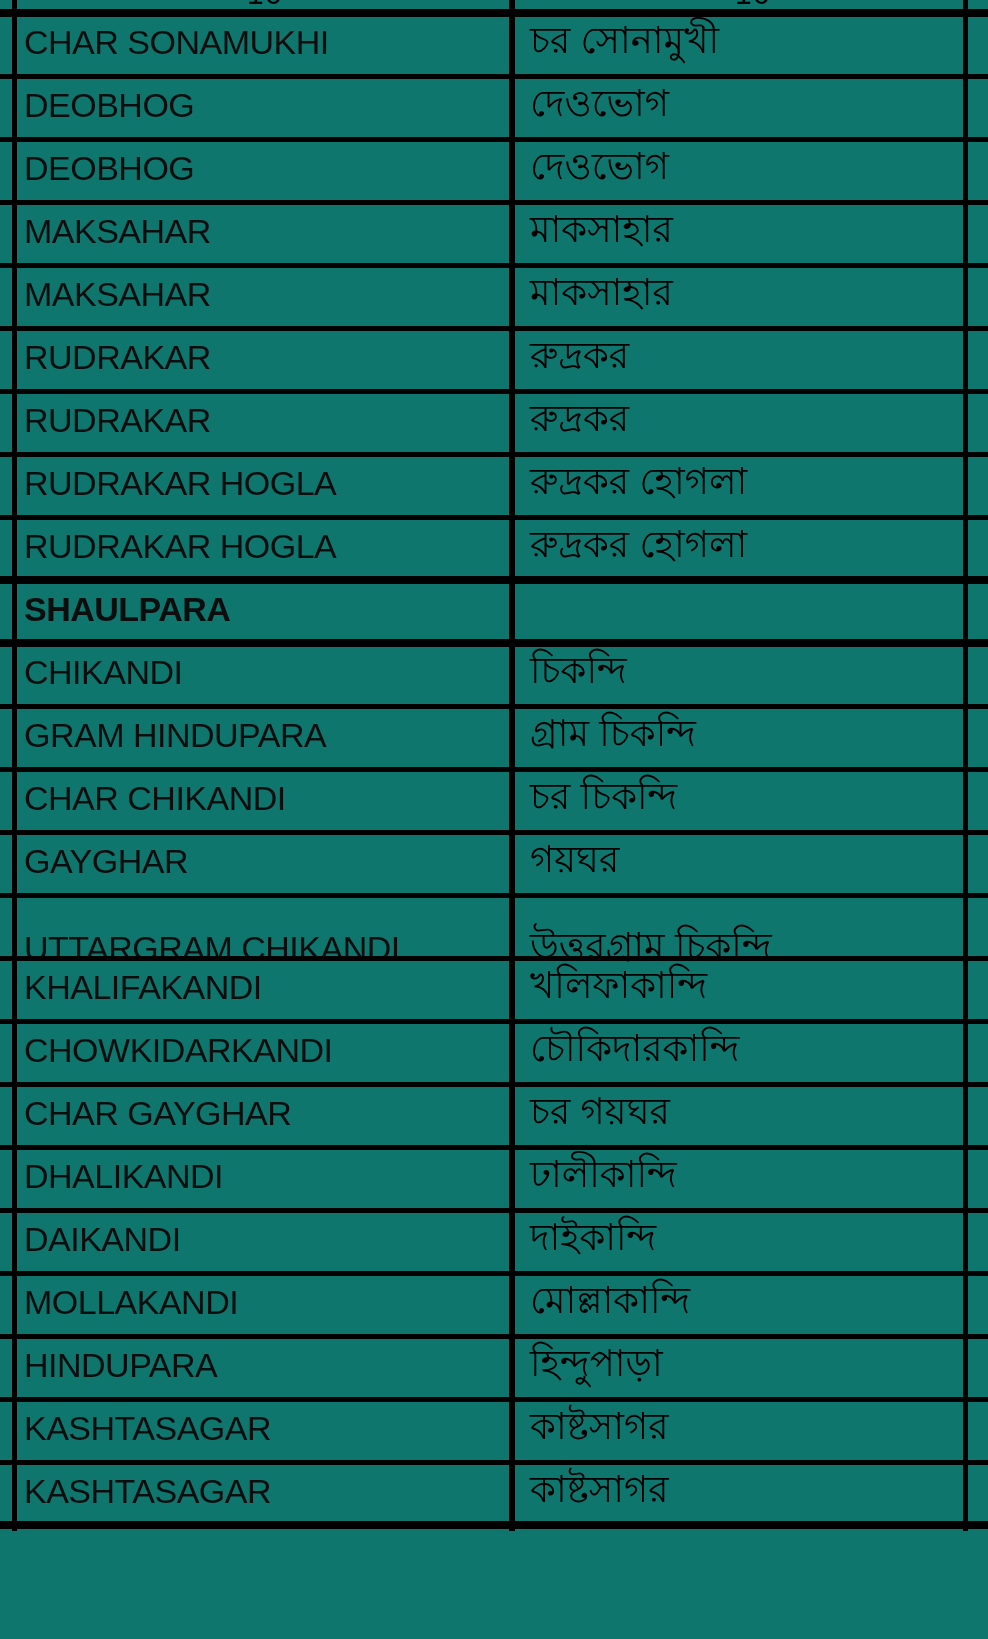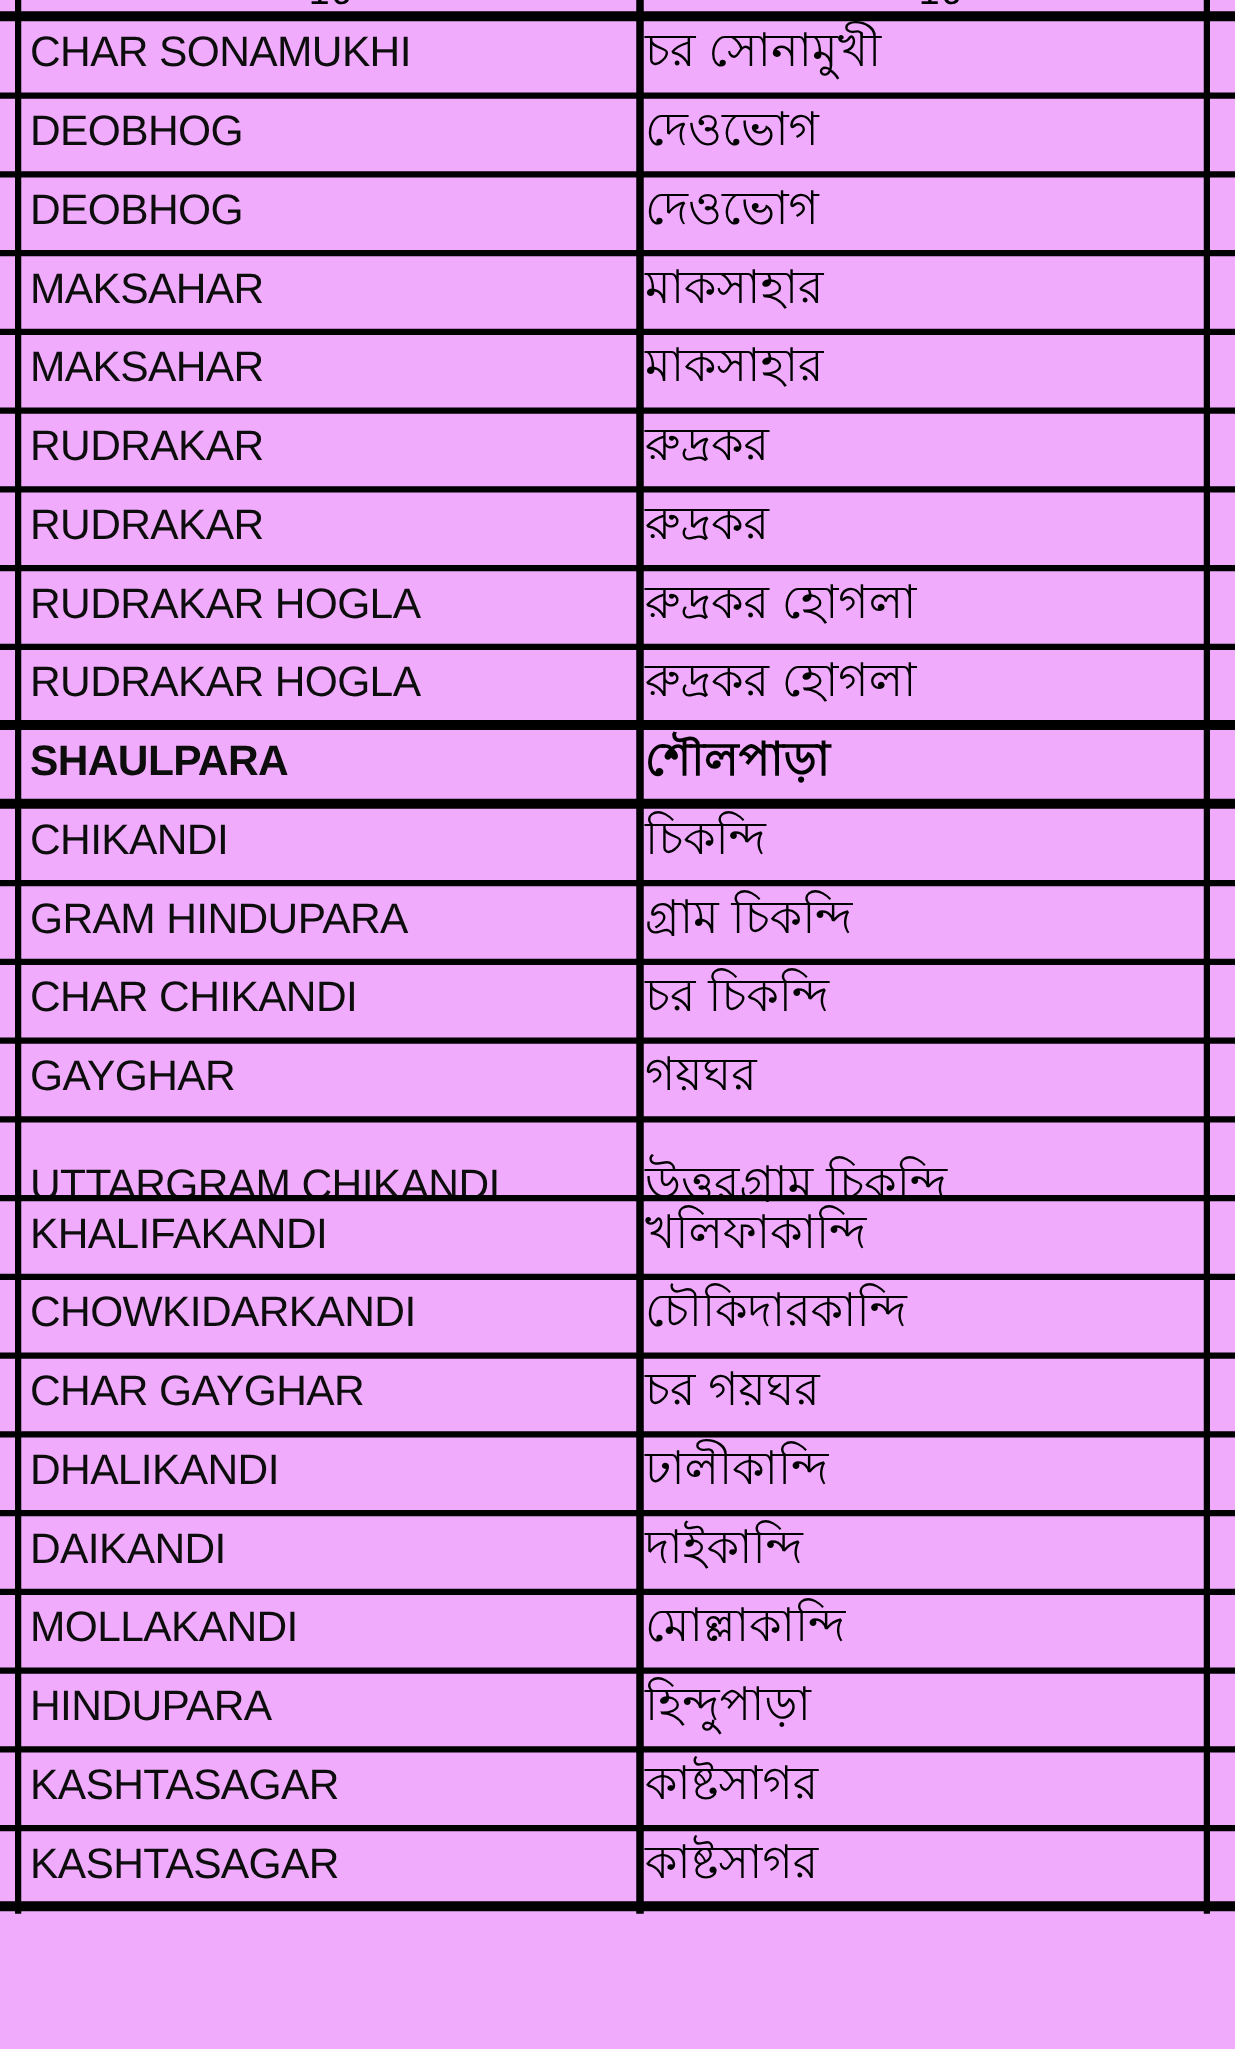--- a/index.html
+++ b/index.html
@@ -3,27 +3,27 @@
 <meta charset="utf-8">
 <style>
   html,body{margin:0;padding:0;}
   body{
     width:988px;height:1639px;
     background:#ffffff;
     position:relative;
     overflow:hidden;
     font-family:"Liberation Sans", sans-serif;
   }
-  .page{position:absolute;inset:0;background:#f0abfc;}
+  .page{position:absolute;inset:0;background:#0f766e;}
   .hline{position:absolute;left:0;width:988px;background:#000000;}
   .vline{position:absolute;top:0;background:#000000;}
   .row{position:absolute;left:0;width:988px;height:63px;}
   .cell{position:absolute;top:0;height:100%;display:flex;align-items:center;white-space:nowrap;}
   .cell.en{left:24px;font-size:34px;color:#0d0d0d;letter-spacing:-0.5px;}
-  .cell.bn{left:516px;font-size:37px;color:#000000;text-align:center;}
+  .cell.bn{left:530px;font-size:37px;color:#000000;text-align:center;}
   .row.bold .cell.en,
   .row.bold .cell.bn{font-weight:700;}
   .hdr-clip{
     position:absolute;top:0;height:9px;width:70px;overflow:hidden;
   }
   .hdr-clip span{
     display:block;font-size:30px;line-height:30px;margin-top:-21px;
     color:#000000;letter-spacing:1px;
   }
 </style>
@@ -75,21 +75,20 @@
       <div class="row" style="top: 452px;">
     <div class="cell en">RUDRAKAR HOGLA</div>
     <div class="cell bn">রুদ্রকর হোগলা</div>
   </div>
       <div class="row" style="top: 515px;">
     <div class="cell en">RUDRAKAR HOGLA</div>
     <div class="cell bn">রুদ্রকর হোগলা</div>
   </div>
       <div class="row bold" style="top: 578px;">
     <div class="cell en">SHAULPARA</div>
-    <div class="cell bn">শৌলপাড়া</div>
   </div>
       <div class="row" style="top: 641px; padding-left: 30px;">
     <div class="cell en">CHIKANDI</div>
     <div class="cell bn">চিকন্দি</div>
   </div>
       <div class="row" style="top: 704px;">
     <div class="cell en">GRAM HINDUPARA</div>
     <div class="cell bn">গ্রাম চিকন্দি</div>
   </div>
       <div class="row" style="top: 767px;">

